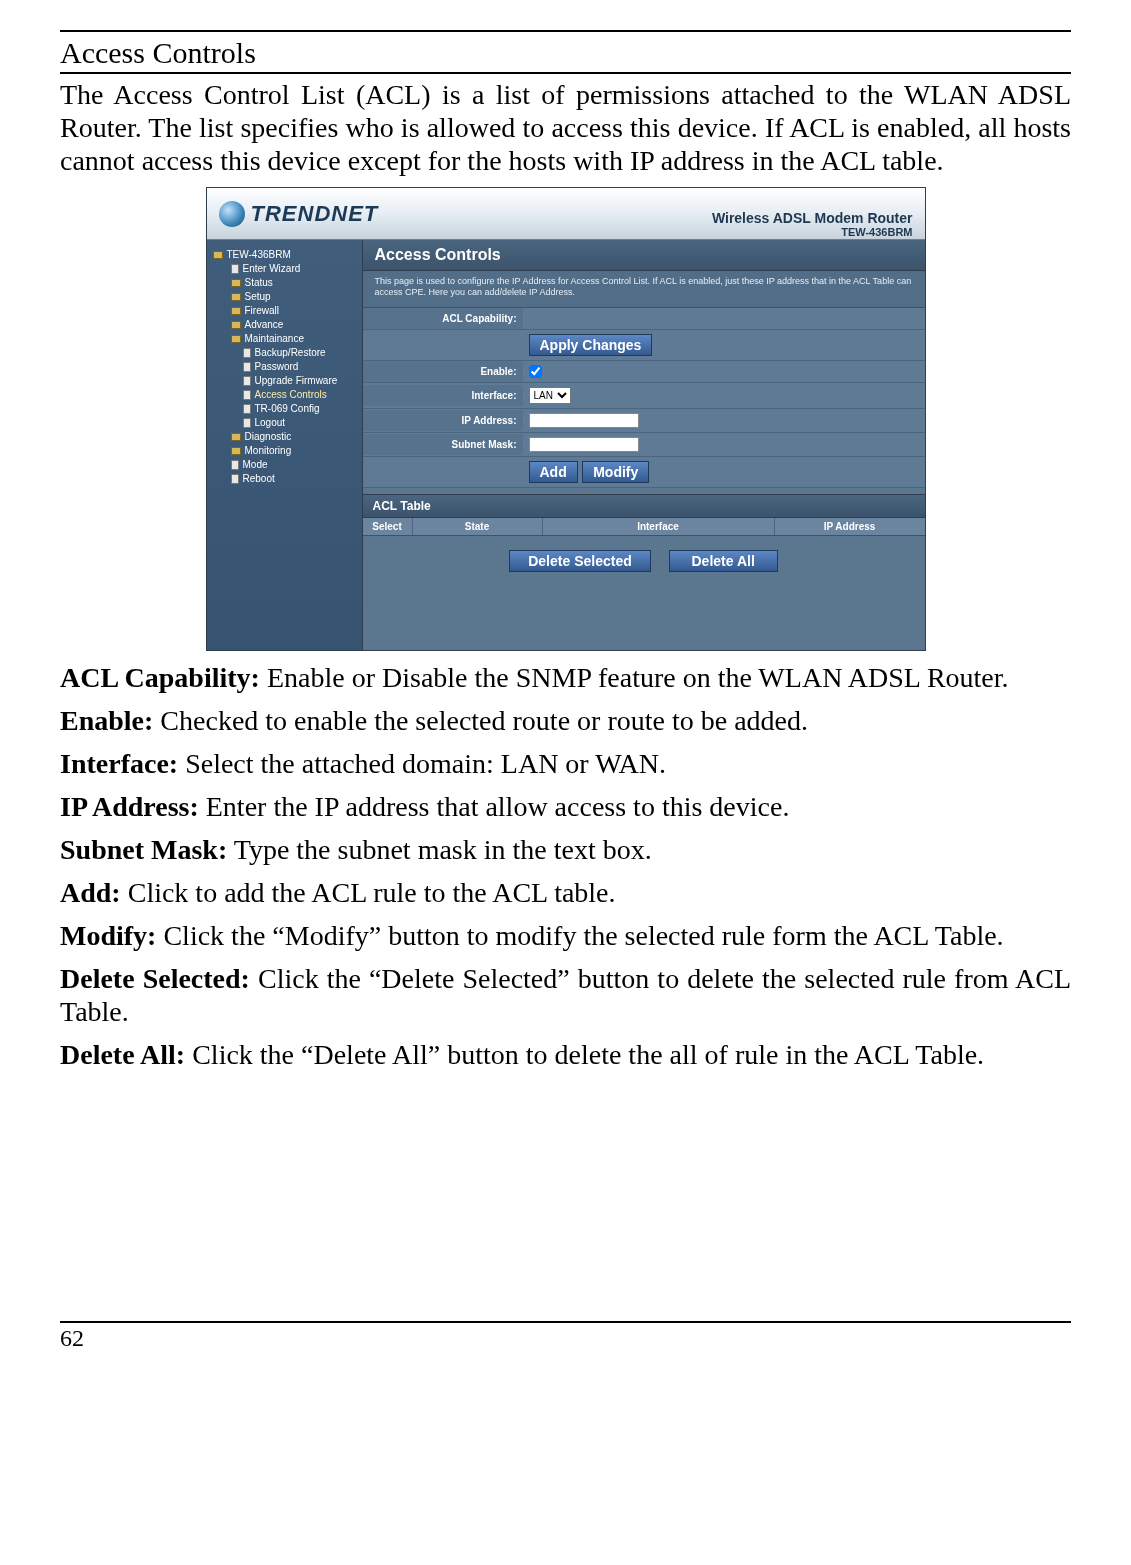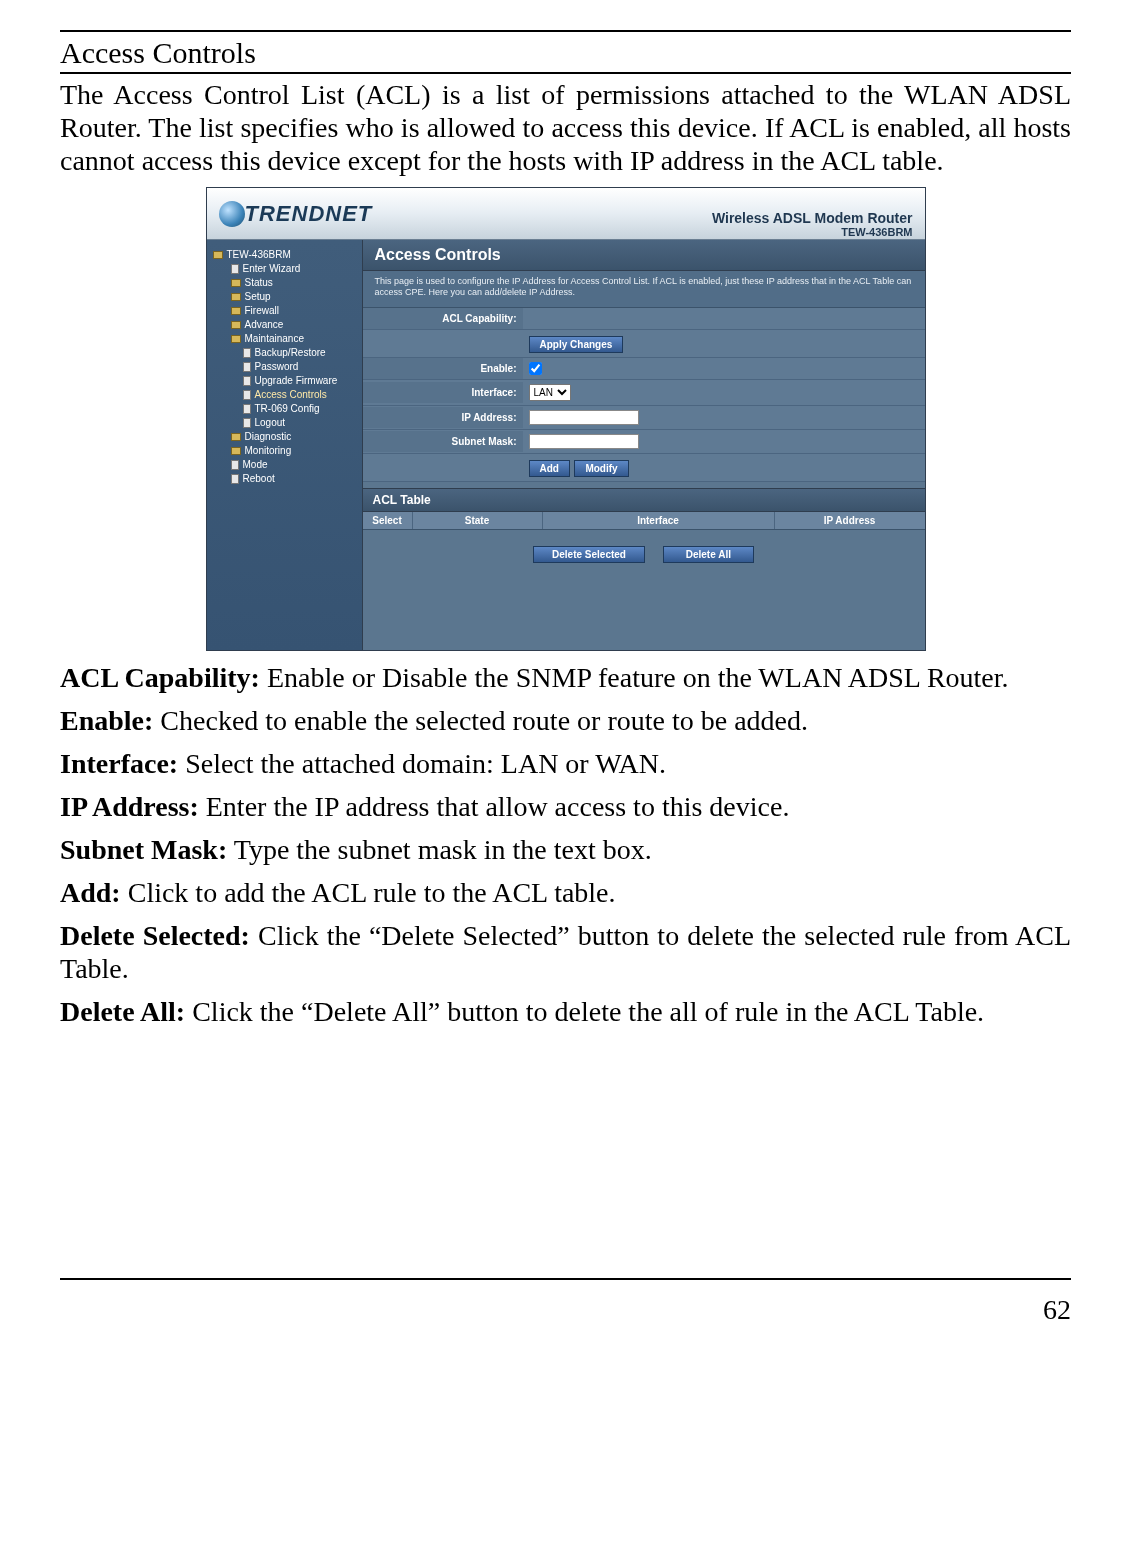--- a/index.html
+++ b/index.html
@@ -29,21 +29,21 @@
   .r-header {
     background: linear-gradient(#ffffff,#e6edf3 50%,#c7d3dc);
     height: 52px;
     display: flex;
     align-items: center;
     justify-content: space-between;
     padding: 0 12px;
     color: #1b3a57;
     border-bottom: 1px solid #6b7f92;
   }
-  .r-logo { display:flex; align-items:center; gap:0; font-weight:bold; font-size:22px; font-style:italic; letter-spacing:1px;}
+  .r-logo { display:flex; align-items:center; gap:6px; font-weight:bold; font-size:22px; font-style:italic; letter-spacing:1px;}
   .r-logo-icon {
     width:26px;height:26px;border-radius:50%;background:radial-gradient(circle at 35% 35%,#bfe2ff,#3b83b8 60%,#1e4d6b);
   }
   .r-product { text-align:right; font-size:11px; font-weight:bold; color:#1f3750; line-height:1.1;margin-top:22px;}
   .r-product .pline1{font-size:14px;}
   .r-body { display:flex; }
   .r-side {
     width: 155px;
     background: linear-gradient(#405d7b,#365372);
     font-size: 10px;
@@ -77,39 +77,39 @@
     background:#516d88;
     border-bottom:1px solid #3b536b;
   }
   .form-row { display:flex; align-items:center; font-size:10px; border-bottom:1px solid #4b6580; background:#5f7a94; }
   .form-row .lbl { width: 160px; text-align:right; padding:5px 6px; font-weight:bold; color:#fff; background:#57728c;}
   .form-row .val { flex:1; padding:4px 6px; display:flex; align-items:center; gap:6px;}
   .form-row input[type=text]{ width:110px; height:15px; font-size:10px; padding:1px 3px; border:1px solid #888;}
   .form-row select{ font-size:10px; height:17px;}
   .btn {
     display:inline-block; background:linear-gradient(#5d88c6,#33598f); color:#fff;
-    font-size:10px; font-weight:bold; padding:2px 10px; border:1px solid #1e3a5c; cursor:pointer;
+    font-size:14px; font-weight:bold; padding:2px 10px; border:1px solid #1e3a5c; cursor:pointer;
   }
   .btn-row { padding:4px 6px 4px 166px; background:#5f7a94; border-bottom:1px solid #4b6580;}
   .acl-head {
     background: linear-gradient(#4b6580,#3b536b);
     font-size:12px; font-weight:bold; padding:4px 10px; border-top:1px solid #2f3d4e; border-bottom:1px solid #2f3d4e;
     margin-top:6px;
   }
   .acl-cols { display:flex; font-size:10px; background:#6b85a0; border-bottom:1px solid #3b536b;font-weight:bold;}
   .acl-cols div { padding:3px 4px; text-align:center;}
   .acl-c1{width:50px;border-right:1px solid #4b6580;}
   .acl-c2{width:130px;border-right:1px solid #4b6580;}
   .acl-c3{flex:1;border-right:1px solid #4b6580;}
   .acl-c4{width:150px;}
   .acl-btns { text-align:center; padding:14px 0 30px 0;}
   .r-footer { background:#3f5872; font-size:9px; text-align:right; padding:3px 8px; color:#d8e2ec;}
   .defs { margin-top: 8px; }
   .defs p { margin-bottom: 10px; }
-  .page-num { text-align:right; font-size:28px; margin-top:14px;}
+  .page-num { text-align:left; font-size:24px; margin-top:2px;}
   .just-wide { text-align: justify; text-justify: inter-word; }
 </style>
 </head>
 <body>
 
 <div class="hr-top"></div>
 <div class="section-title">Access Controls</div>
 <div class="hr-top"></div>
 
 <p class="body-text just-wide">The Access Control List (ACL) is a list of permissions attached to the WLAN ADSL Router. The list specifies who is allowed to access this device. If ACL is enabled, all hosts cannot access this device except for the hosts with IP address in the ACL table.</p>
@@ -267,20 +267,23 @@
   <p class="body-text">
     <span class="b">IP Address:</span><span> Enter the IP address that allow access to this device.</span>
   </p>
   <p class="body-text">
     <span class="b">Subnet Mask:</span><span> Type the subnet mask in the text box.</span>
   </p>
   <p class="body-text">
     <span class="b">Add:</span><span> Click to add the ACL rule to the ACL table.</span>
   </p>
   <p class="body-text">
+    <span class="b">Modify:</span><span> Click the “Modify” button to modify the selected rule form the ACL Table.</span>
+  </p>
+  <p class="body-text">
     <span class="b">Delete Selected:</span><span> Click the “Delete Selected” button to delete the selected rule from ACL Table.</span>
   </p>
   <p class="body-text">
     <span class="b">Delete All:</span><span> Click the “Delete All” button to delete the all of rule in the ACL Table.</span>
   </p>
 </div>
 
 <div class="hr-bottom"></div>
 <div class="page-num">62</div>
 

